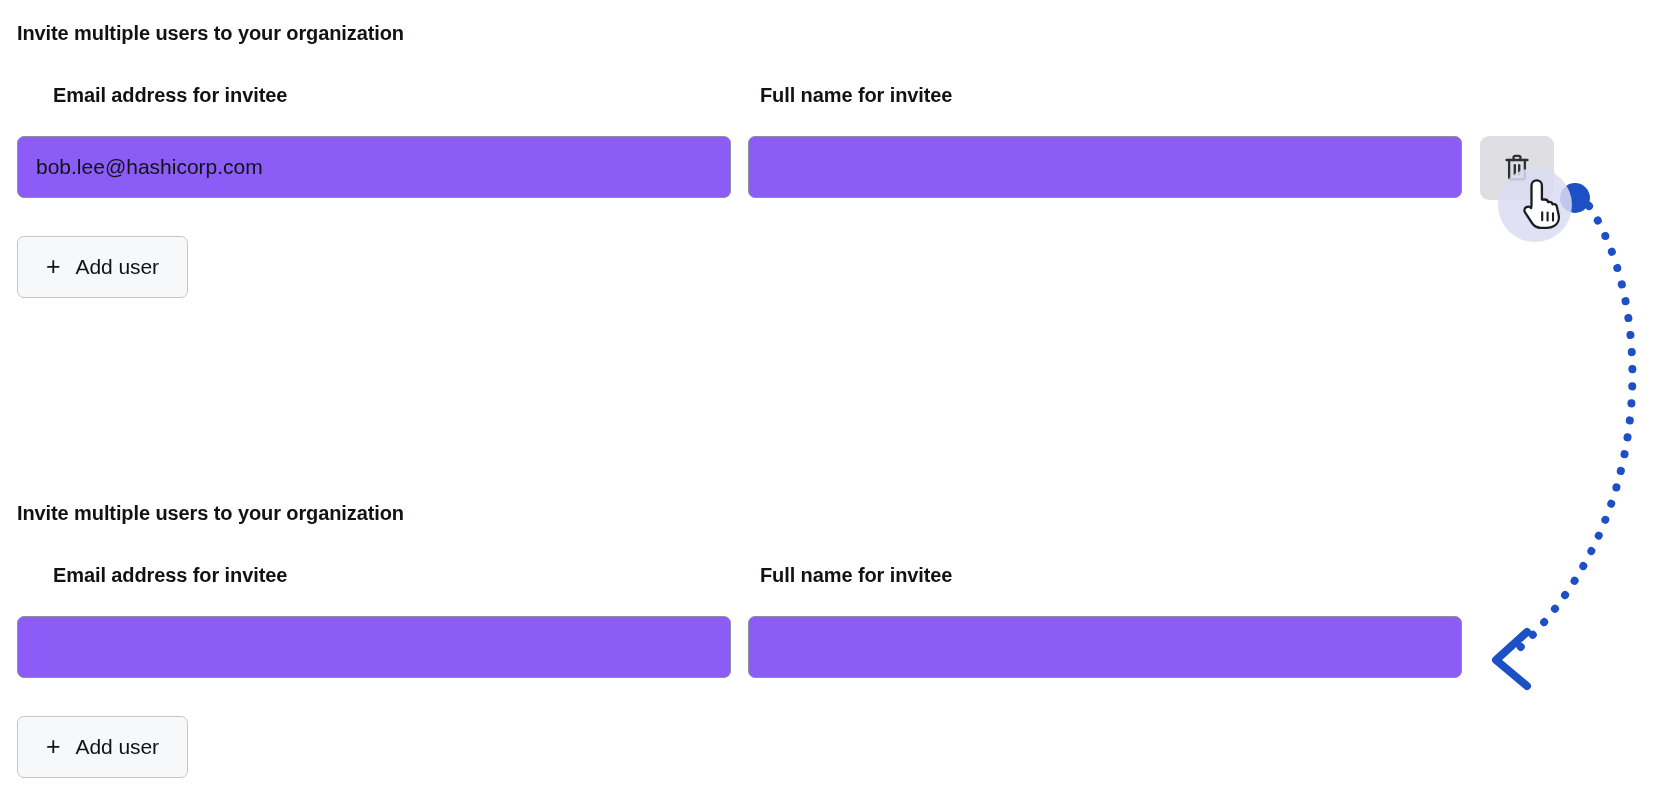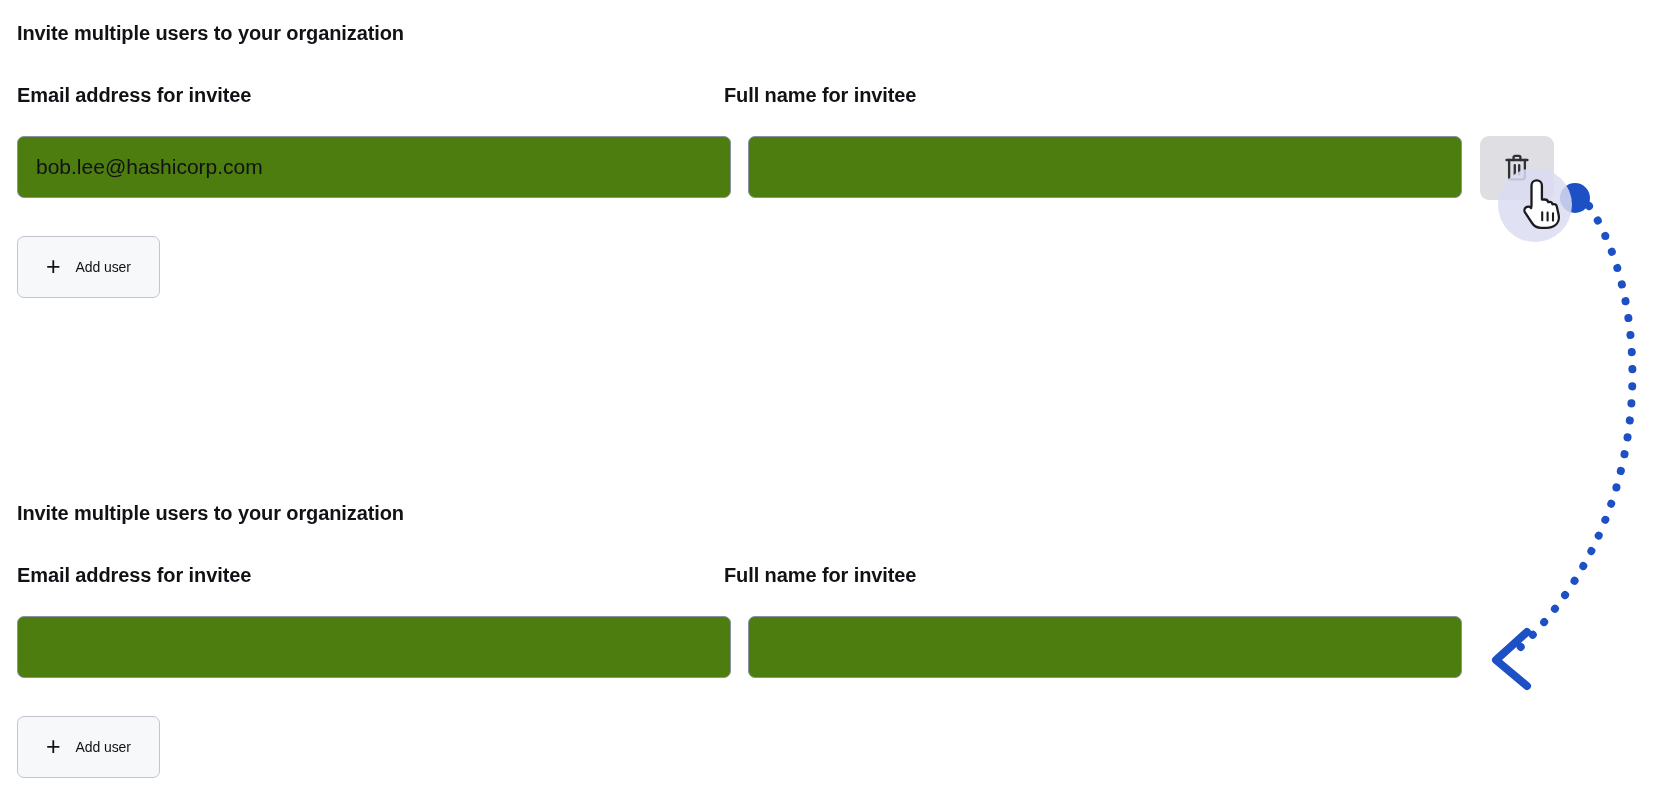--- a/index.html
+++ b/index.html
@@ -50,40 +50,41 @@
     height: 26px;
   }
   .field-label {
     position: absolute;
     top: 0;
     font-size: 20px;
     font-weight: bold;
     letter-spacing: -0.1px;
     color: #101216;
     white-space: nowrap;
+    margin-left: 36px;
   }
   .label-email { left: 17px; }
   .label-name  { left: 724px; }
 
   .field-row-inputs {
     position: absolute;
     top: 136px;
     left: 0;
     width: 100%;
     height: 64px;
   }
 
   .text-input {
     position: absolute;
     top: 0;
     height: 62px;
     box-sizing: border-box;
     border: 1.6px solid #8c90a4;
     border-radius: 7px;
-    background: #4d7c0f;
+    background: #8b5cf6;
     font-family: "Liberation Sans", sans-serif;
     font-size: 21px;
     color: #101216;
     padding: 0 18px;
     outline: none;
   }
   .text-input::placeholder { color: #9aa0ae; }
   .input-email { left: 17px;  width: 714px; }
   .input-name  { left: 748px; width: 714px; }
 
@@ -124,21 +125,21 @@
     font-family: "Liberation Sans", sans-serif;
   }
   .add-user-button .plus-icon {
     font-size: 25px;
     font-weight: 400;
     color: #101216;
     line-height: 1;
     margin-top: -2px;
   }
   .add-user-button .add-user-label {
-    font-size: 14px;
+    font-size: 21px;
     color: #101216;
     letter-spacing: -0.1px;
     white-space: nowrap;
   }
 
   
   .annotation-layer {
     position: absolute;
     left: 0;
     top: 0;

